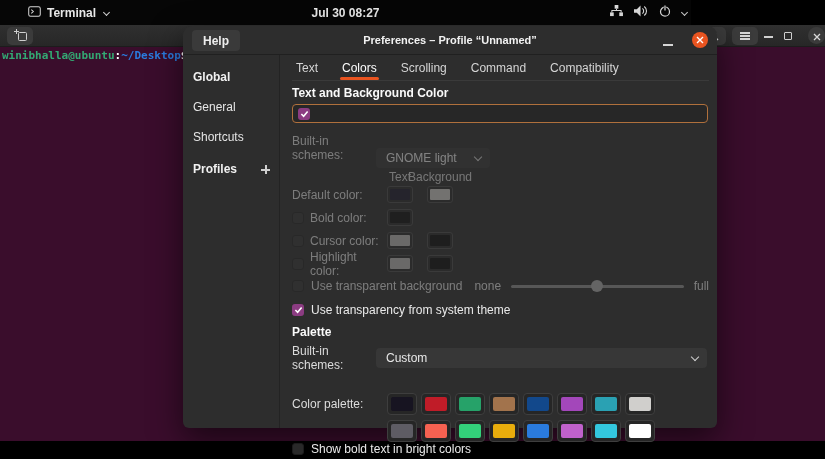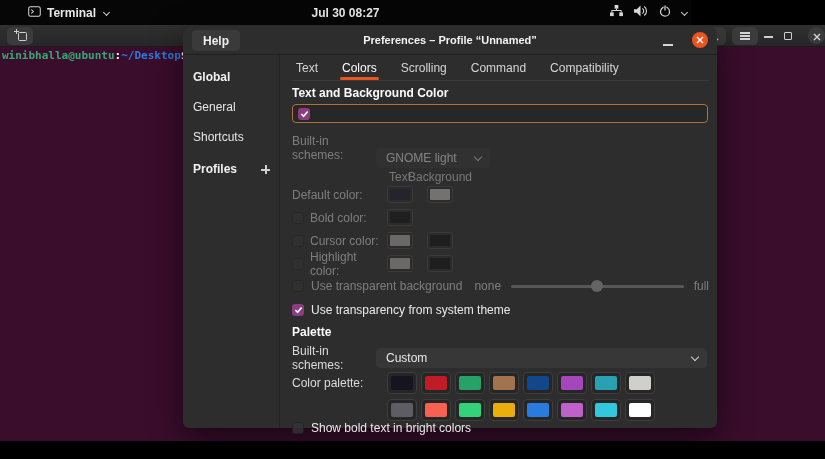--- a/index.html
+++ b/index.html
@@ -79,21 +79,21 @@
   .transrow { display:flex; align-items:center; height:22px; }
   .transrow .none-lbl { margin-left:12px; }
   .slider { flex:1; position:relative; height:12px; margin:0 10px; }
   .slider .track { position:absolute; left:0; right:0; top:5px; height:2.5px; background:#8a8a8a; border-radius:2px; }
   .slider .handle { position:absolute; top:0; width:12px; height:12px; border-radius:50%; background:#a8a8a8; transform:translateX(-50%); }
 
   .transtheme { margin-top:5px; height:15px; display:flex; align-items:center; gap:7px; color:#eaeaea; }
   .pal-title { margin-top:9px; font-weight:700; color:#fafafa; line-height:13px; }
   .palrow { margin-top:5px; display:flex; align-items:center; }
   .palrow .dropdown { flex:1; margin-right:2px; }
-  .palette-wrap { margin-top:0; display:flex; }
+  .palette-wrap { margin-top:21px; display:flex; }
   .palette-wrap .lblcol2 { width:95px; flex:none; padding-top:4px; }
   .pal-grid { display:grid; grid-template-columns:repeat(8, 30px); grid-auto-rows:22px; gap:5px 4px; }
   .pal-swatch { width:30px; height:22px; background:#262626; border:1px solid #3e3e3e; border-radius:4px; padding:3px; }
   .pal-swatch .swfill { border-radius:2px; }
   .boldrow { margin-top:0; height:14px; display:flex; align-items:center; gap:7px; color:#eaeaea; }
 
   .chev { display:inline-block; width:6px; height:6px; border-right:1.4px solid currentColor; border-bottom:1.4px solid currentColor; transform:rotate(45deg); }
 </style>
 </head>
 <body>

